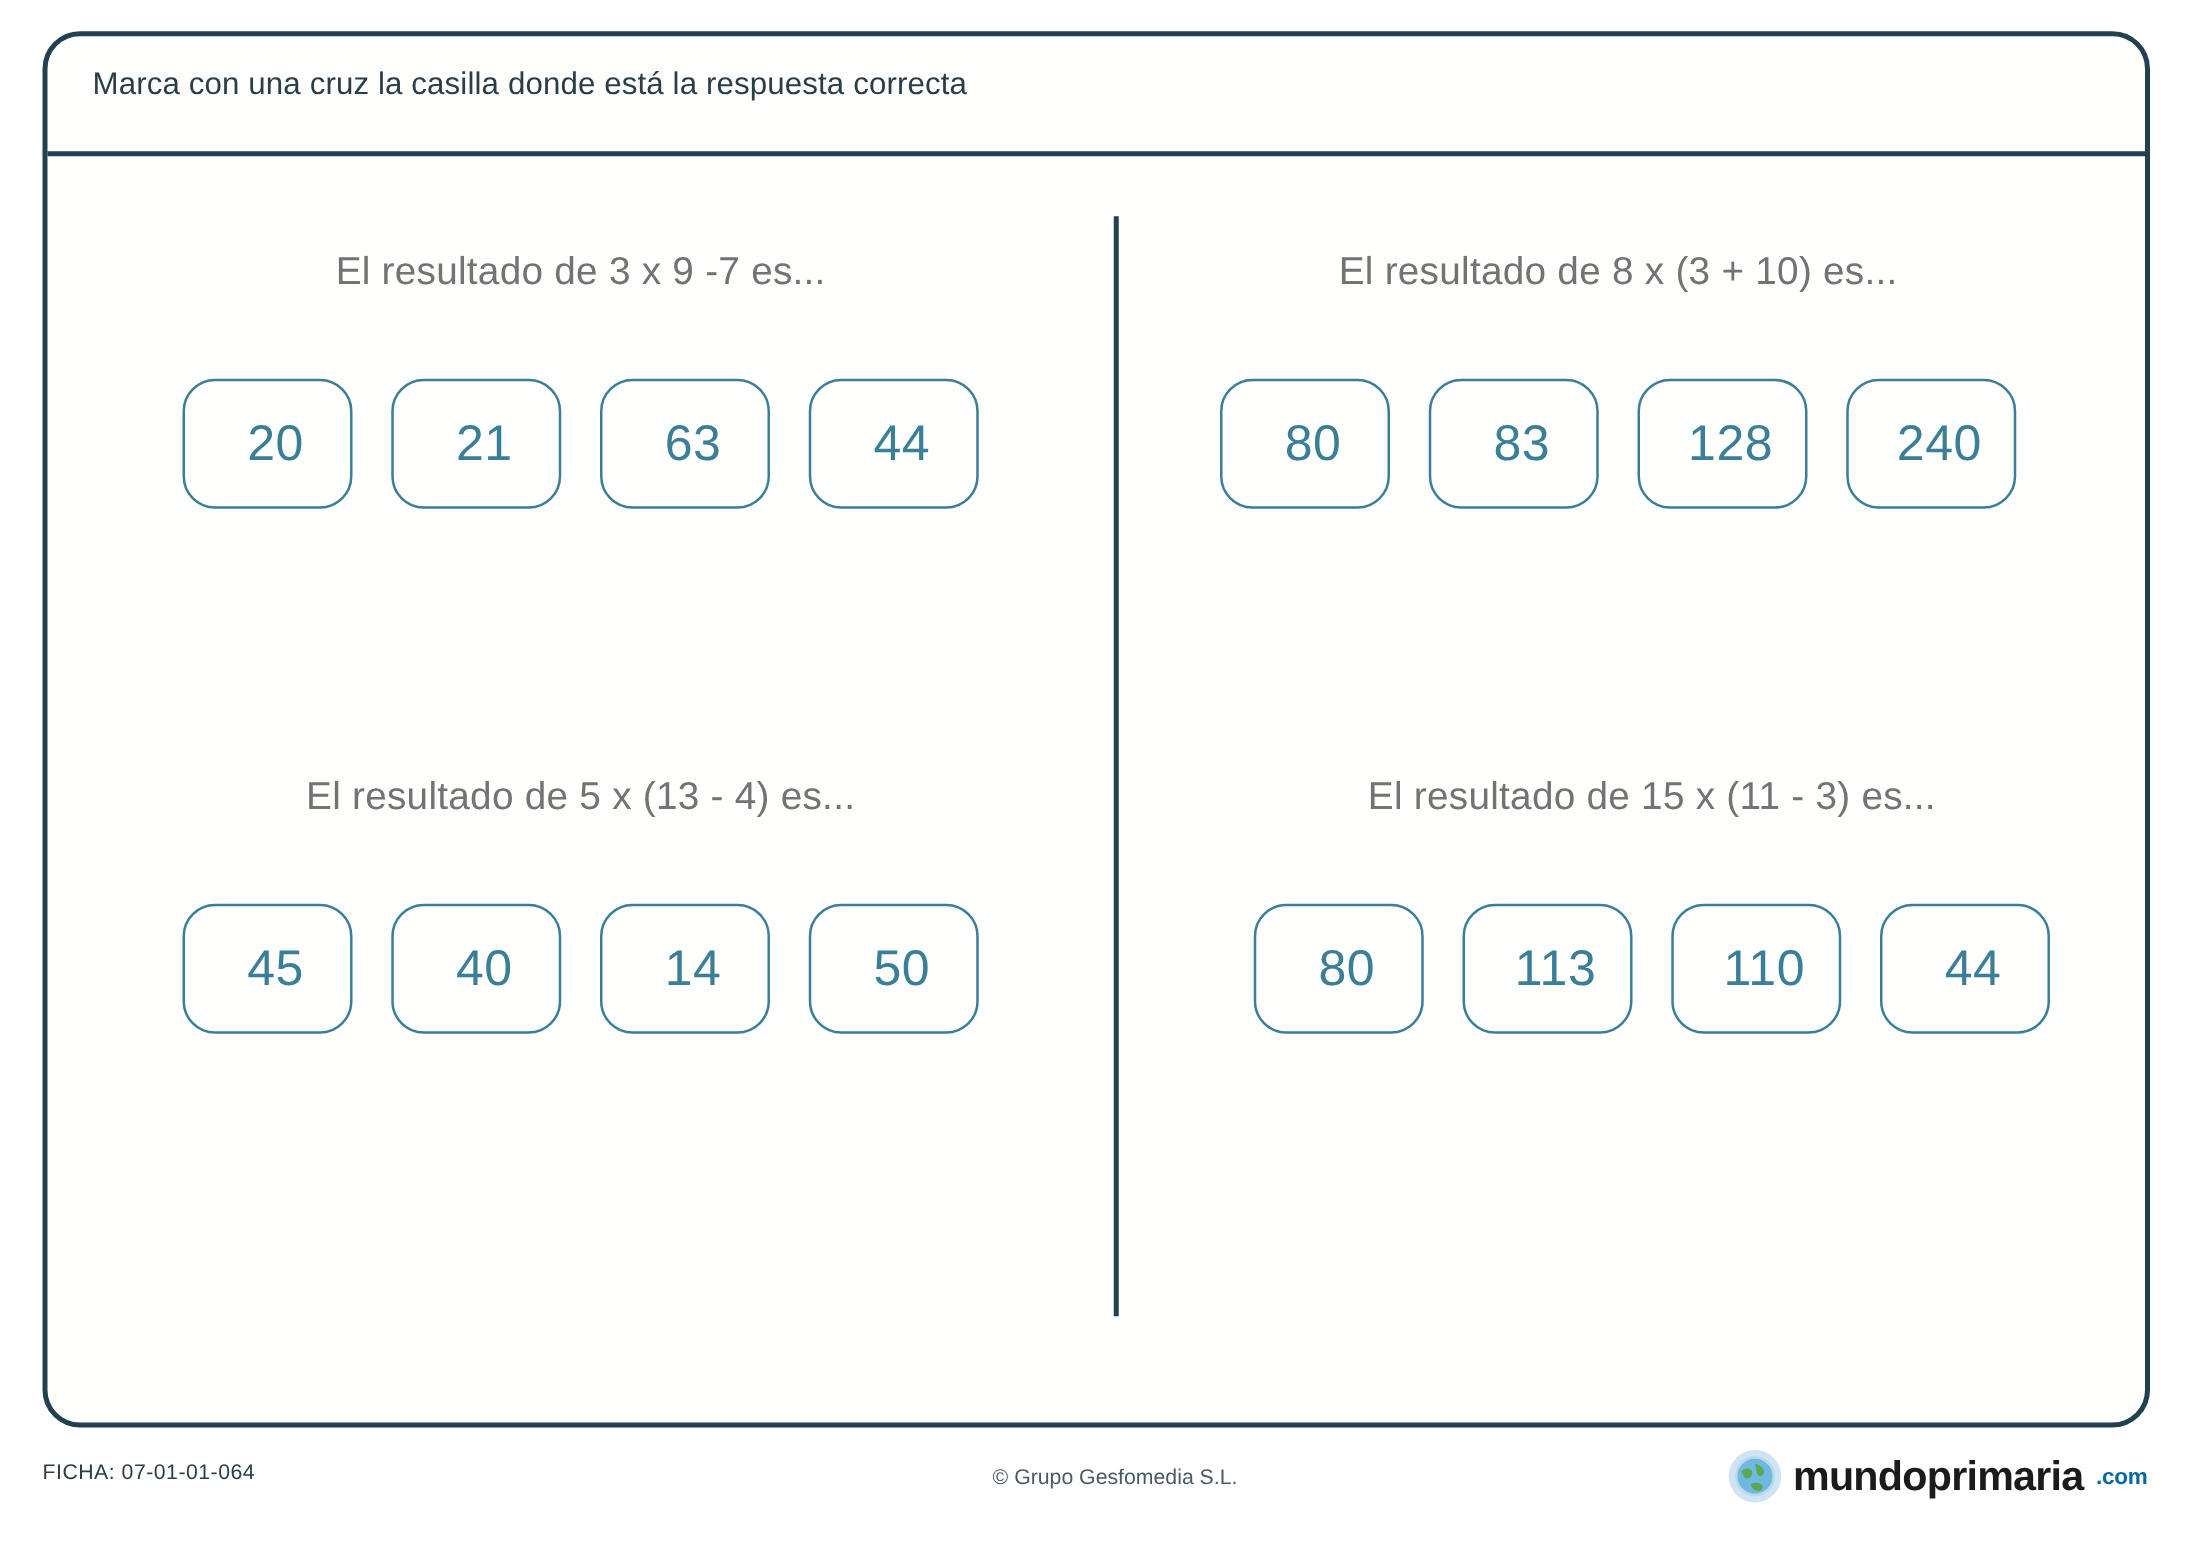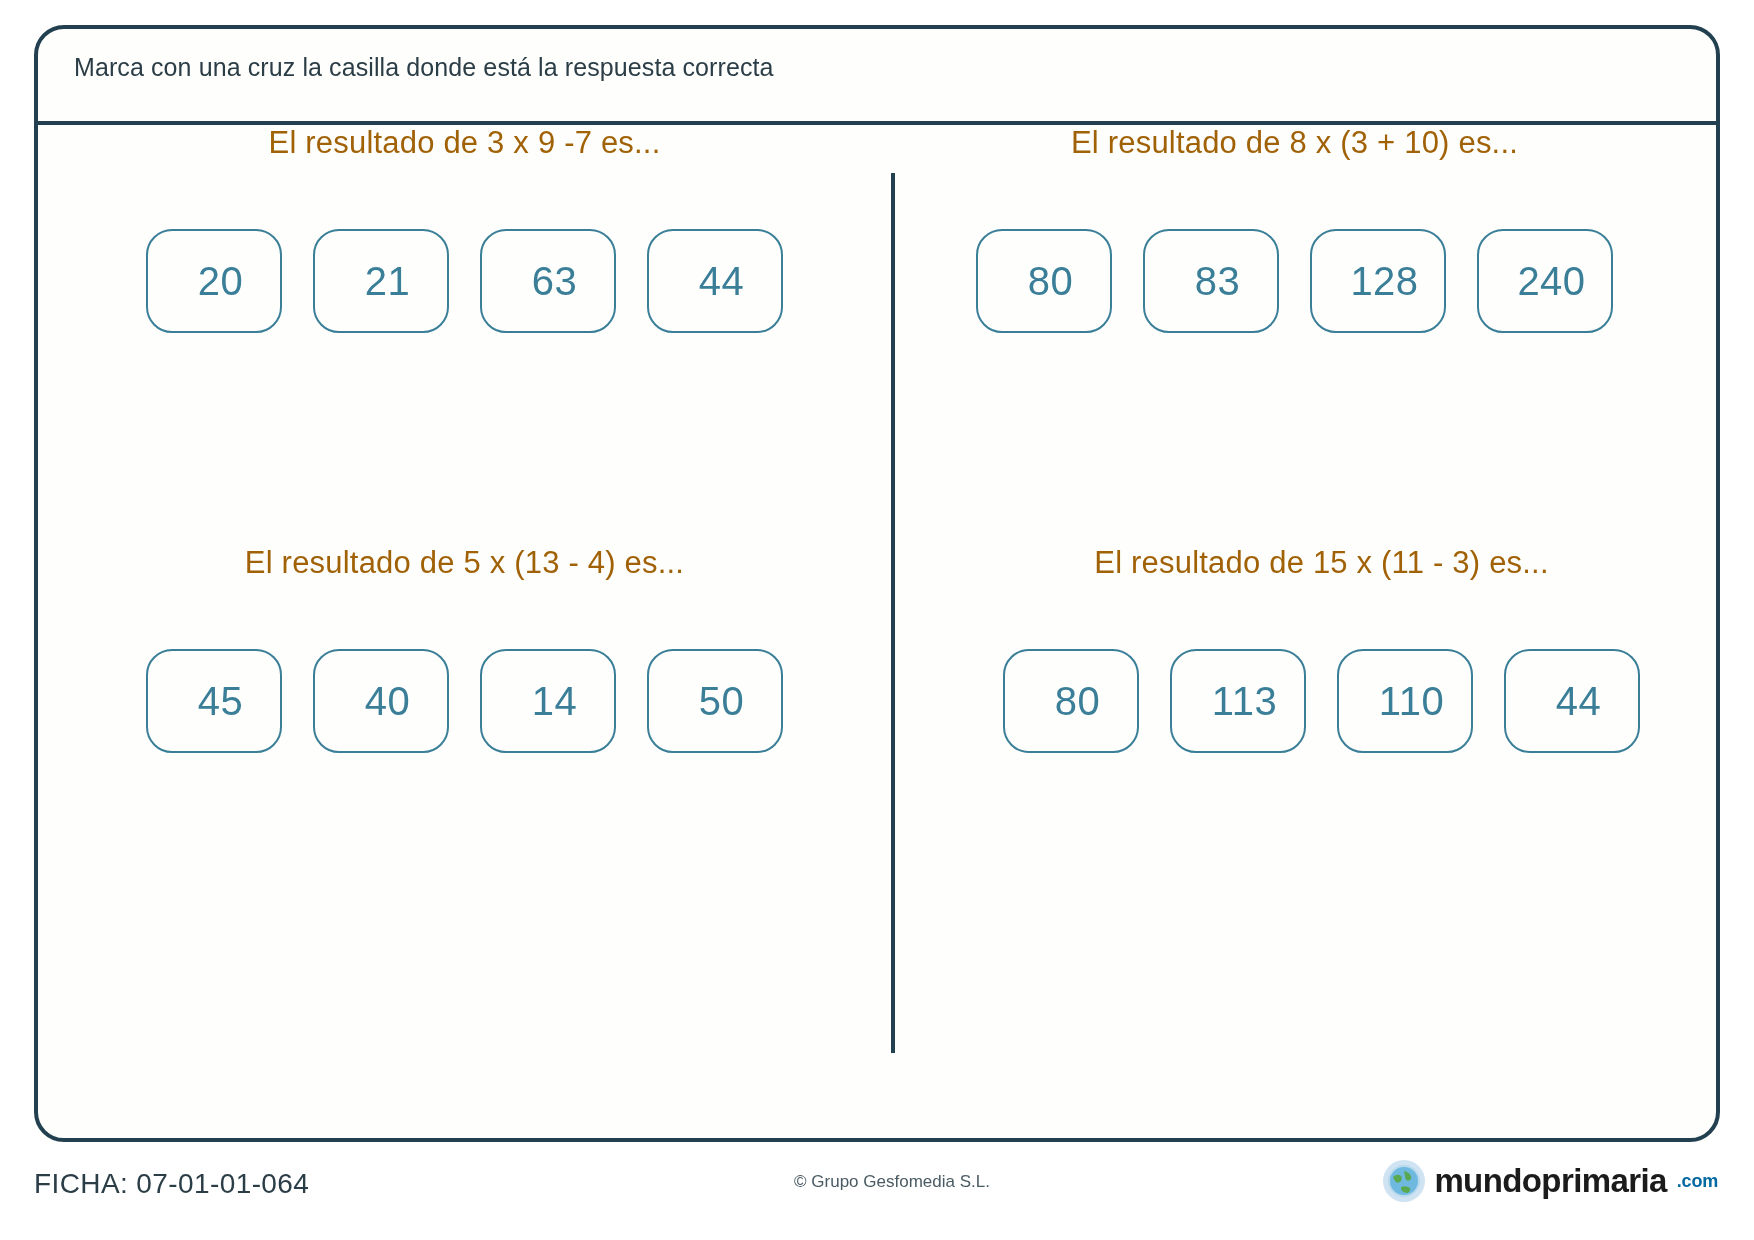--- a/index.html
+++ b/index.html
@@ -76,22 +76,23 @@
   }
   .q-tl { left: 0;     top: 0;   }
   .q-tr { left: 830px; top: 0;   }
   .q-bl { left: 0;     top: 420px; }
   .q-br { left: 857px; top: 420px; }
 
   .question-text {
     width: 100%;
     text-align: center;
     font-size: 31px;
-    color: #a16207;
+    color: #737373;
     letter-spacing: 0.2px;
+    margin-top: 74px;
     white-space: nowrap;
   }
 
   .options-row {
     display: flex;
     justify-content: center;
     gap: 31px;
     margin-top: 68px;
   }
 
@@ -120,21 +121,21 @@
     left: 0;
     top: 1160px;
     width: 1754px;
     height: 70px;
   }
 
   .ficha {
     position: absolute;
     left: 34px;
     top: 8px;
-    font-size: 28px;
+    font-size: 17px;
     color: #2b3d46;
     letter-spacing: 0.4px;
   }
 
   .copyright {
     position: absolute;
     left: 0;
     top: 12px;
     width: 1754px;
     text-align: center;

